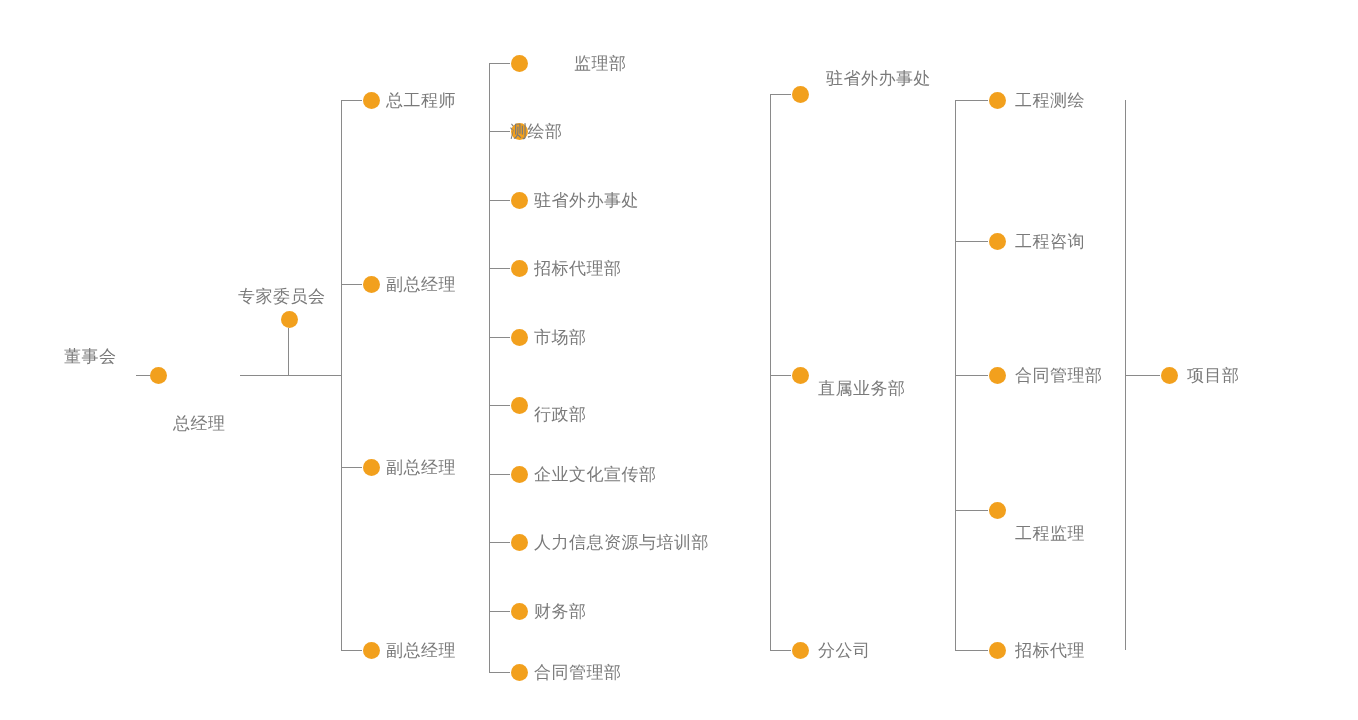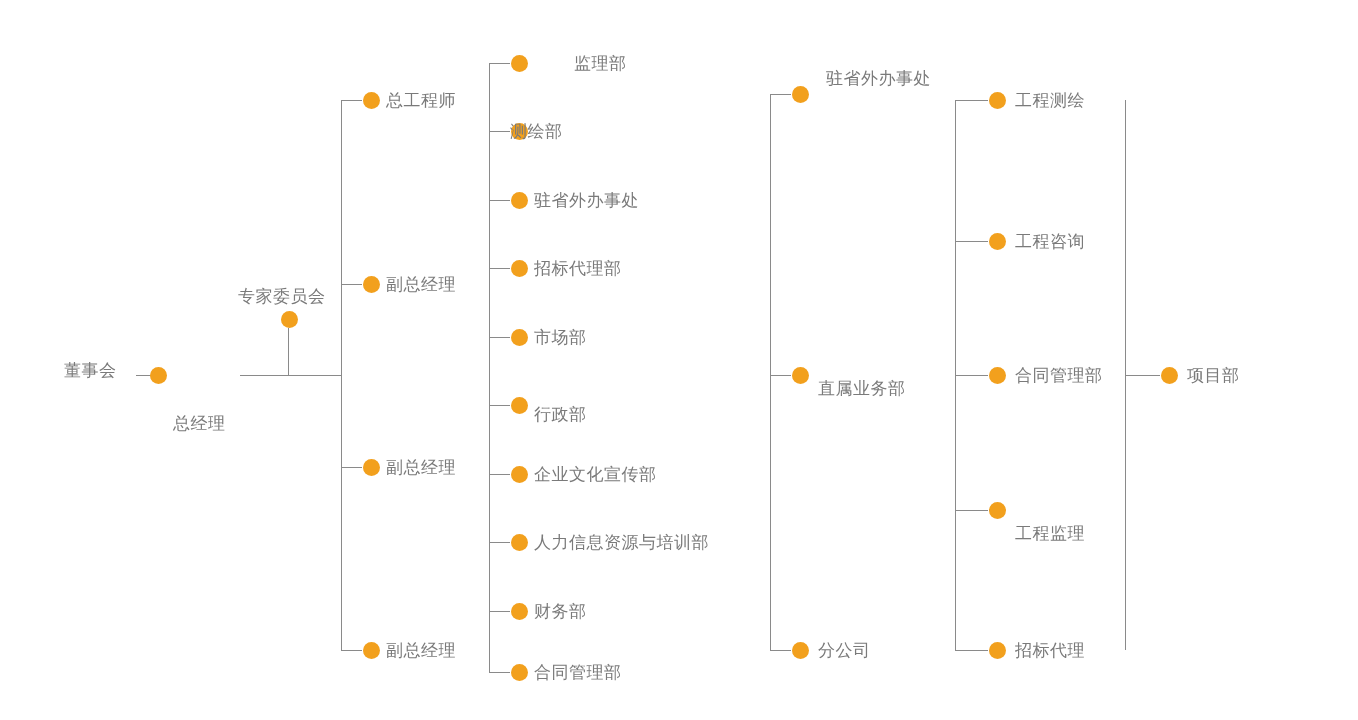--- a/index.html
+++ b/index.html
@@ -93,21 +93,21 @@
       <line x1="955" y1="375.5" x2="988" y2="375.5"></line>
       <line x1="955" y1="510.5" x2="988" y2="510.5"></line>
       <line x1="955" y1="650.5" x2="988" y2="650.5"></line>
 
       <line x1="1125.5" y1="100" x2="1125.5" y2="650"></line>
       <line x1="1125" y1="375.5" x2="1160" y2="375.5"></line>
 
     </g>
   </svg>
 
-  <div class="node-label" style="left:64px; top:362px;">董事会</div>
+  <div class="node-label" style="left:64px; top:348px;">董事会</div>
 
   <div class="node-dot" style="left:150px; top:367px; width:17px; height:17px;"></div>
   <div class="node-label" style="left:173px; top:367px;margin-top:48px;">总经理</div>
 
   <div class="node-label below" style="left:238px; top:288px;">专家委员会</div>
   <div class="node-dot" style="left:281px; top:311px; width:17px; height:17px;"></div>
 
   <div class="node-dot" style="left:363px; top:92px; width:17px; height:17px;"></div>
   <div class="node-label" style="left:386px; top:92px;">总工程师</div>
 

